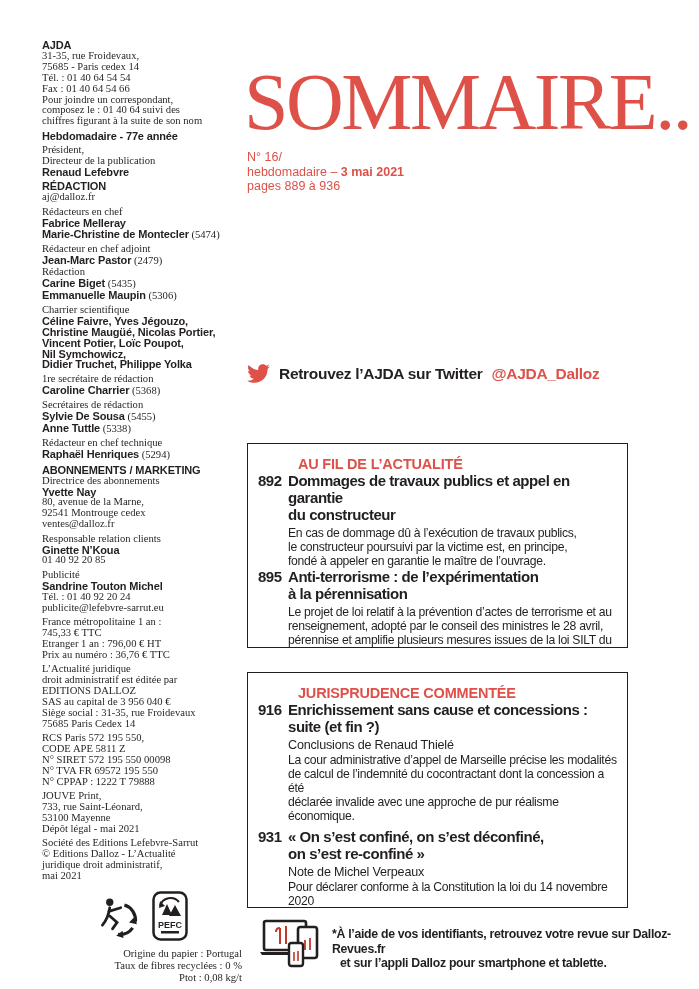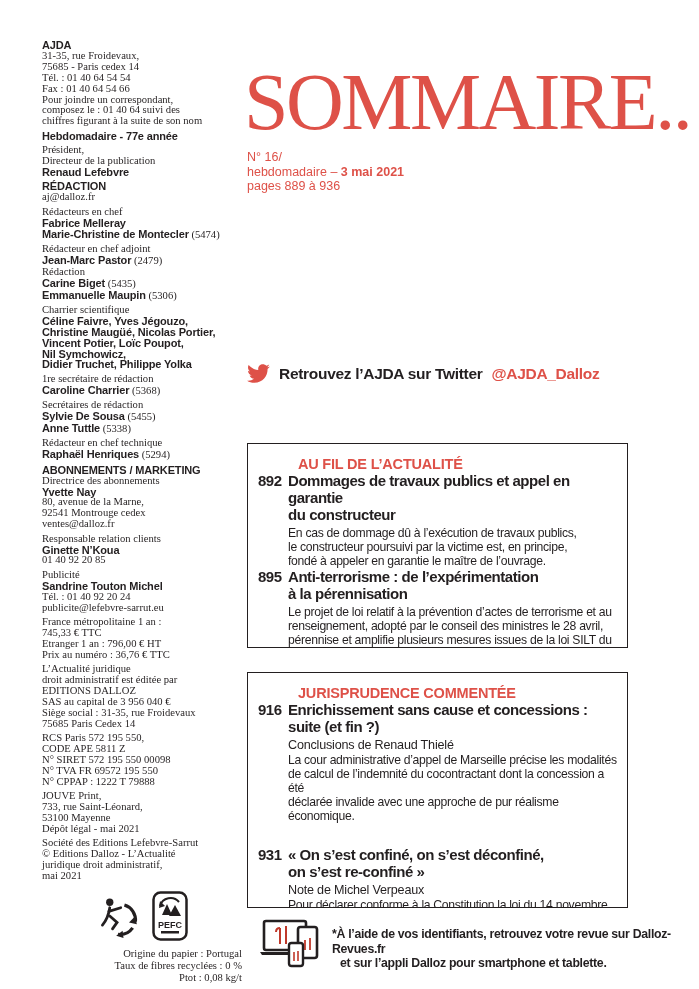--- a/index.html
+++ b/index.html
@@ -42,21 +42,21 @@
   .box { position:absolute; left:247px; width:381px; border:1.5px solid var(--ink); background:#fff; overflow:hidden; }
   .box-actualite { top:443px; height:205px; }
   .box-jurisprudence { top:672px; height:236px; }
   .box h2 { margin:12px 10px 0 50px; color:var(--accent); font-size:14.5px; letter-spacing:-0.2px; }
   .toc-item { display:flex; align-items:flex-start; padding-right:10px; }
   .toc-item .pnum { flex:none; width:40px; padding-left:10px; font-weight:bold; font-size:15px; letter-spacing:-0.5px; line-height:17px; }
   .toc-item h3 { font-size:15px; line-height:17.2px; letter-spacing:-0.45px; white-space:pre-line; font-weight:bold; }
   .toc-item .subtitle { font-size:12.6px; line-height:14px; margin-top:3px; letter-spacing:-0.2px; }
   .toc-item p { font-size:12.2px; line-height:14.2px; margin-top:2px; letter-spacing:-0.3px; white-space:pre-line; }
   .box-jurisprudence .toc-item p { line-height:13.9px; }
-  .box-jurisprudence .toc-item-931 { margin-top:22px; }
+  .box-jurisprudence .toc-item-931 { margin-top:4px; }
   
   .footnote { position:absolute; left:260px; top:918px; display:flex; align-items:flex-start; gap:8px; }
   .footnote .note-text { font-weight:bold; font-size:12.3px; line-height:14.6px; letter-spacing:-0.3px; padding-top:9px; }
   .footnote .note-line2 { padding-left:8px; }
   .icon svg { display:block; }
 </style>
 </head>
 <body>
 
 <div class="page">

